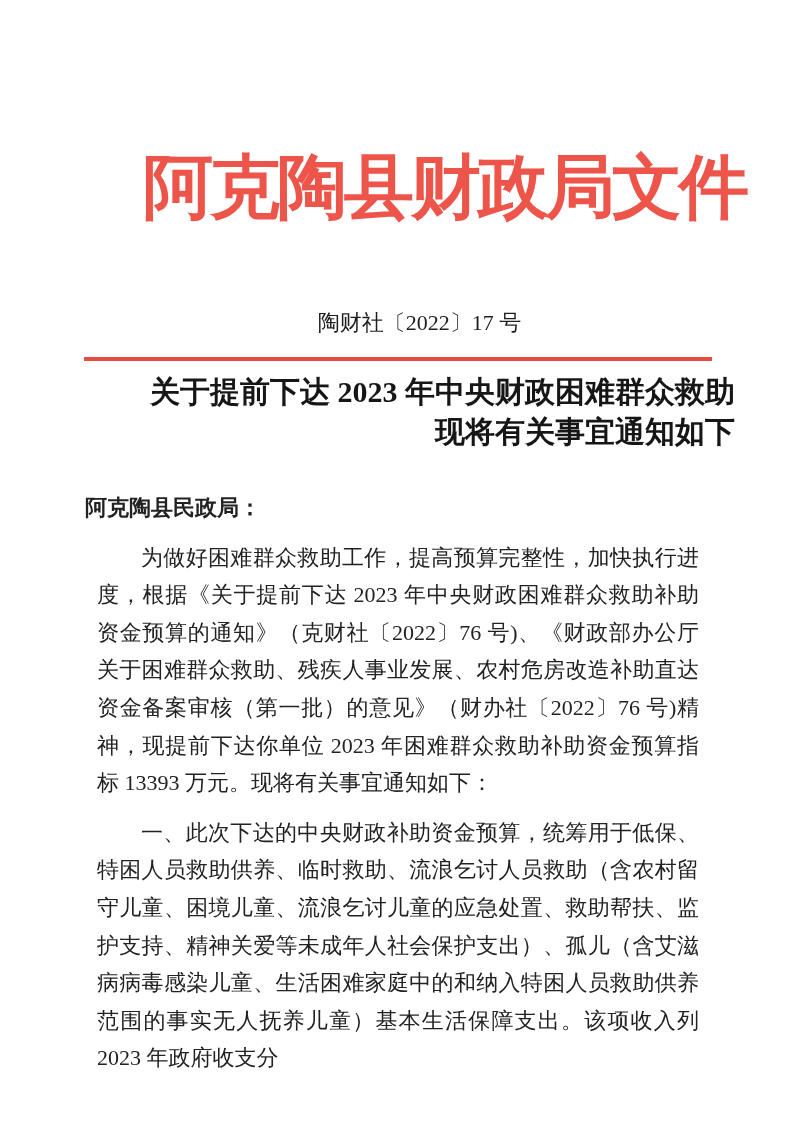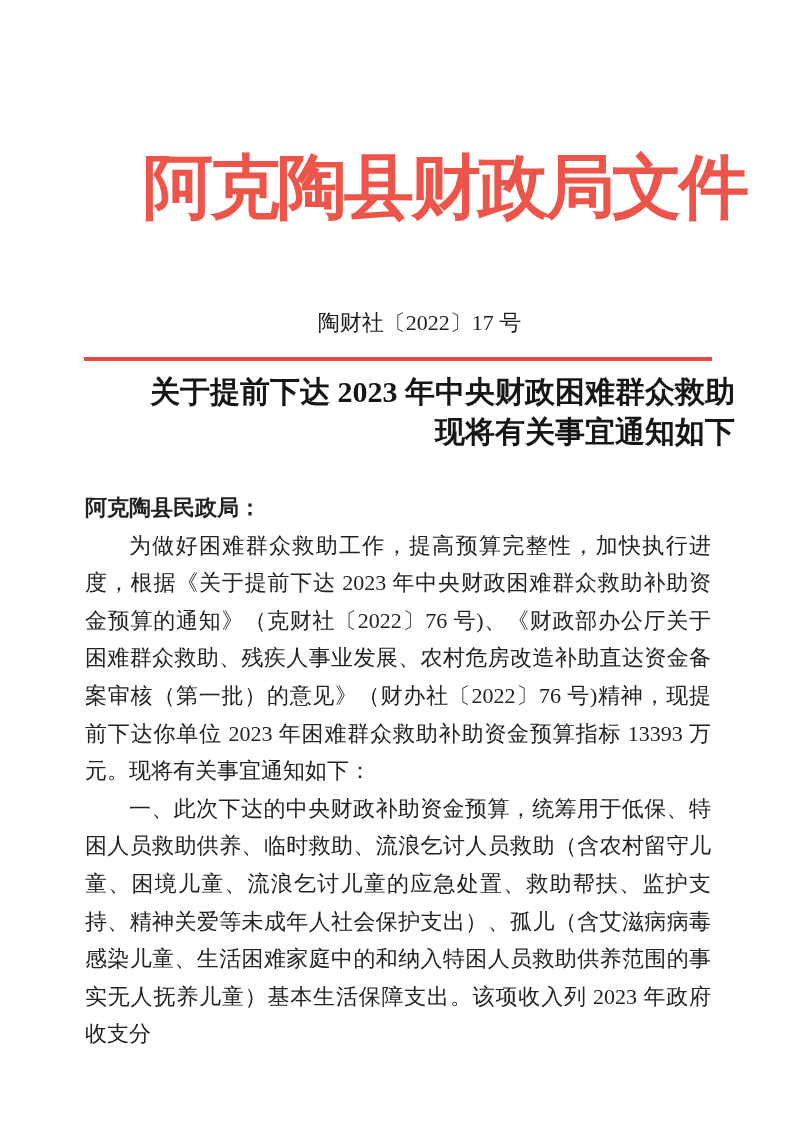--- a/index.html
+++ b/index.html
@@ -71,21 +71,21 @@
     font-size: 22px;
     line-height: 37.6px;
     text-align: justify;
     color: #222222;
   }
   .addressee {
     margin: 0;
     font-weight: bold;
   }
   .para {
-    margin: 0;
+    margin: 12px;
     text-indent: 2em;
   }
 </style>
 </head>
 <body>
 
 <div class="page">
 
   <div class="org-title">阿克陶县财政局文件</div>
 

